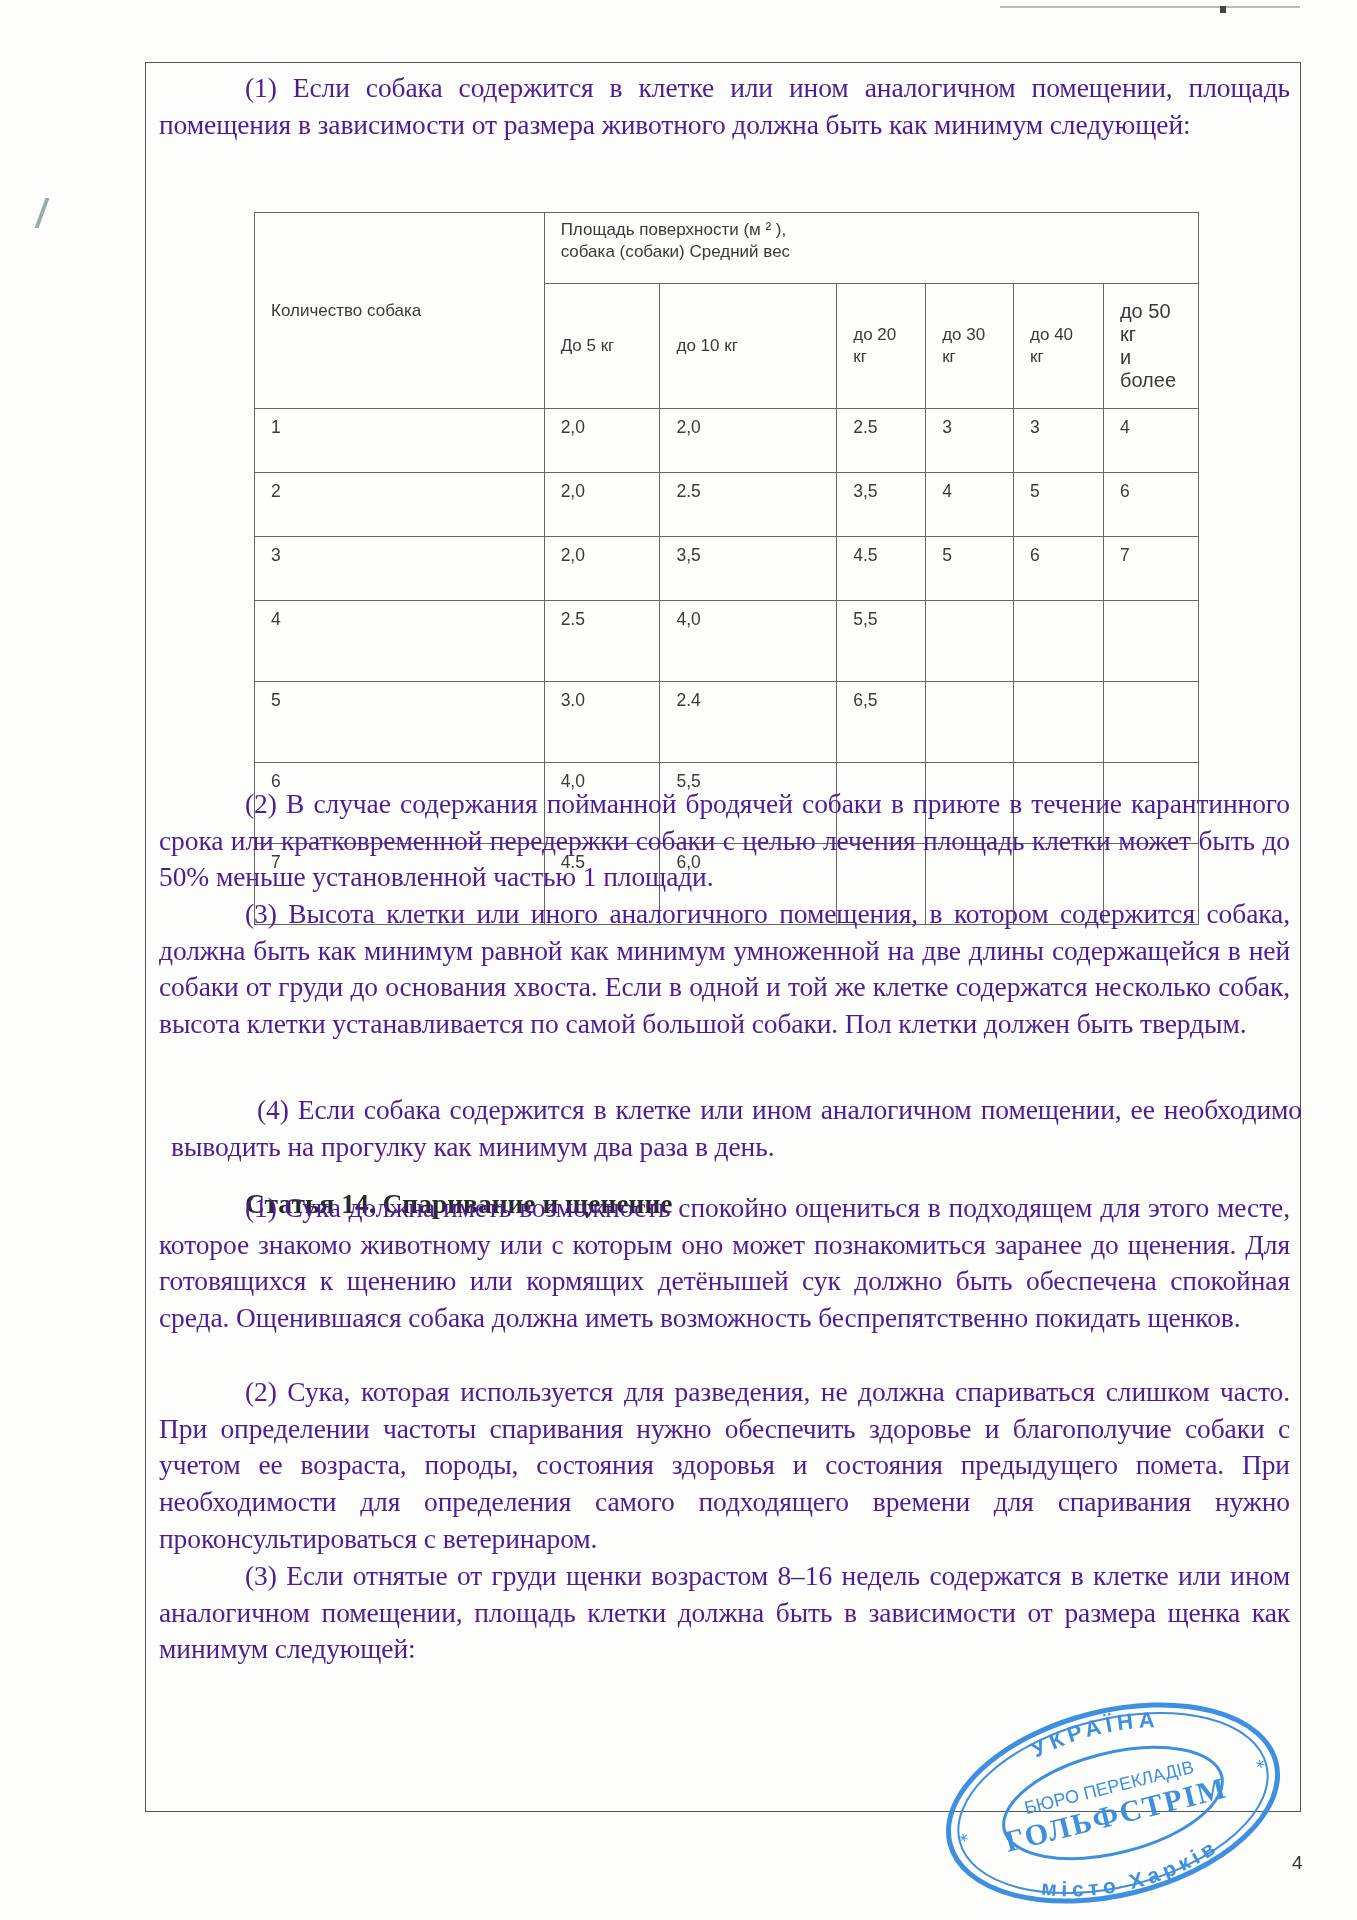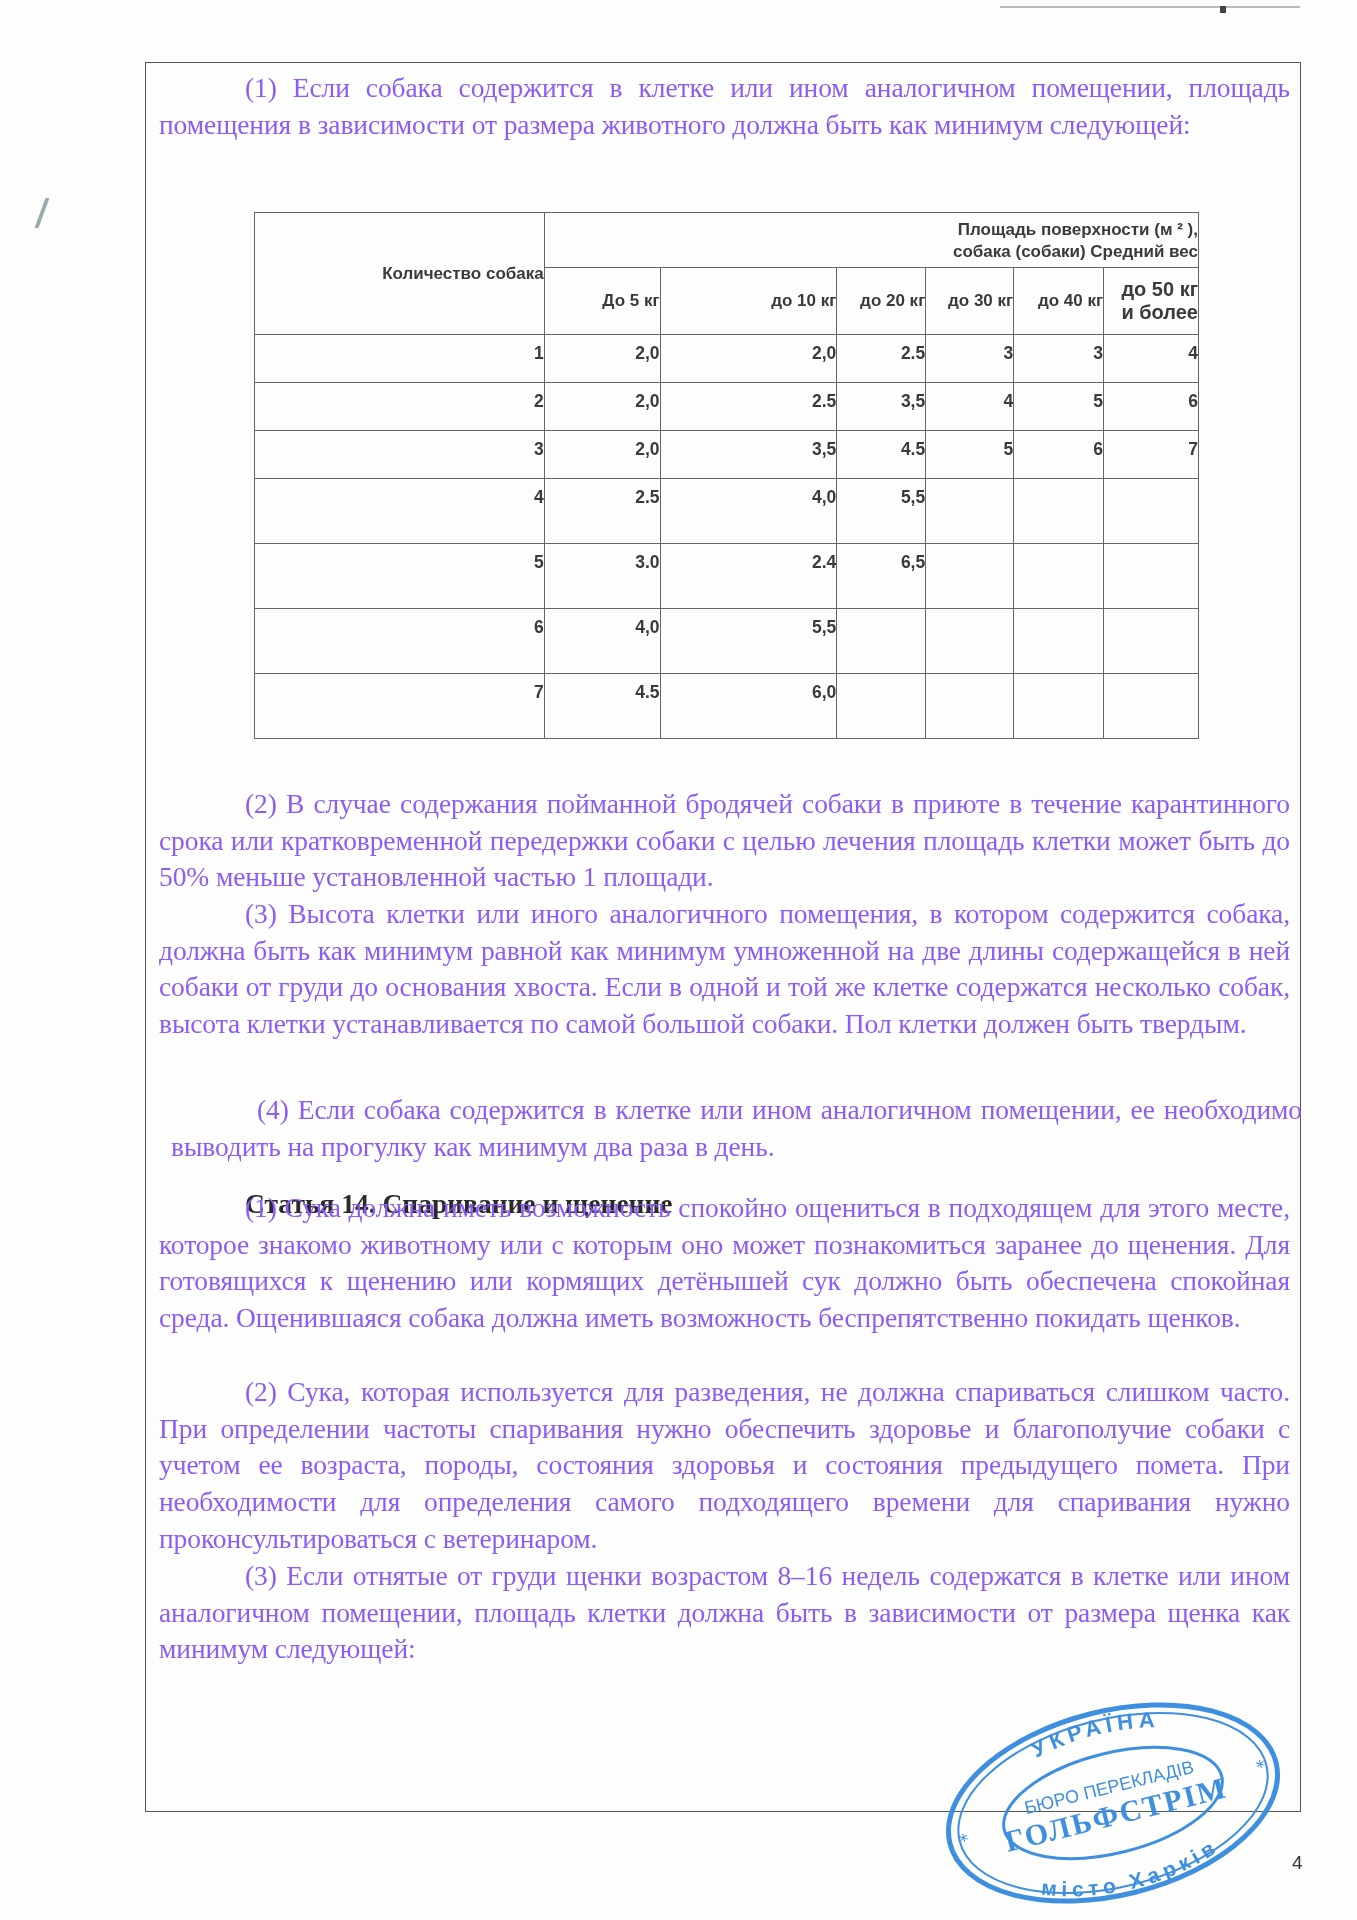--- a/index.html
+++ b/index.html
@@ -8,36 +8,36 @@
     background: #fdfdfc; color: #2a2a2a;
     font-family: "Liberation Serif", "DejaVu Serif", serif;
   }
   .frame {
     position: absolute; left: 145px; top: 62px; width: 1156px; height: 1750px;
     border: 1.6px solid #555; box-sizing: border-box;
   }
   .para {
     position: absolute; left: 159px; width: 1131px;
     font-size: 27.5px; line-height: 36.7px; text-align: justify;
-    text-align-last: left; color: #8b5cf6; letter-spacing: -0.1px;
+    text-align-last: left; color: #4c1d95; letter-spacing: -0.1px;
   }
   .para .ind { display: inline-block; width: 86px; }
   .heading {
     position: absolute; left: 245px; top: 1148px;
     font-size: 27.5px; font-weight: bold; color: #2a2a2a; margin-top: 40px;
   }
   table.dogs {
     position: absolute; left: 254px; top: 212px; width: 945px;
     border-collapse: collapse;
     font-family: "Liberation Sans", "DejaVu Sans", sans-serif; color: #3a3a3a;
     font-size: 17px;
   }
   table.dogs td, table.dogs th {
-    border: 1.4px solid #666; text-align: right; font-weight: bold;
-    padding: 0; vertical-align: top;
+    border: 1.4px solid #666; text-align: left; font-weight: normal;
+    padding: 16px; vertical-align: top;
   }
   table.dogs th { vertical-align: middle; line-height: 22px; }
   table.dogs th.grp { height: 52px; padding-top: 2px; }
   table.dogs th.sub { height: 66px; }
   table.dogs th.sub.two { font-size: 20px; line-height: 23px; }
   table.dogs td { padding-top: 8px; font-size: 17.5px; }
   tr.r-short td { height: 39px; }
   tr.r-tall td { height: 56px; }
   .stamp {
     position: absolute; left: 935px; top: 1685px; width: 355px; height: 230px;

